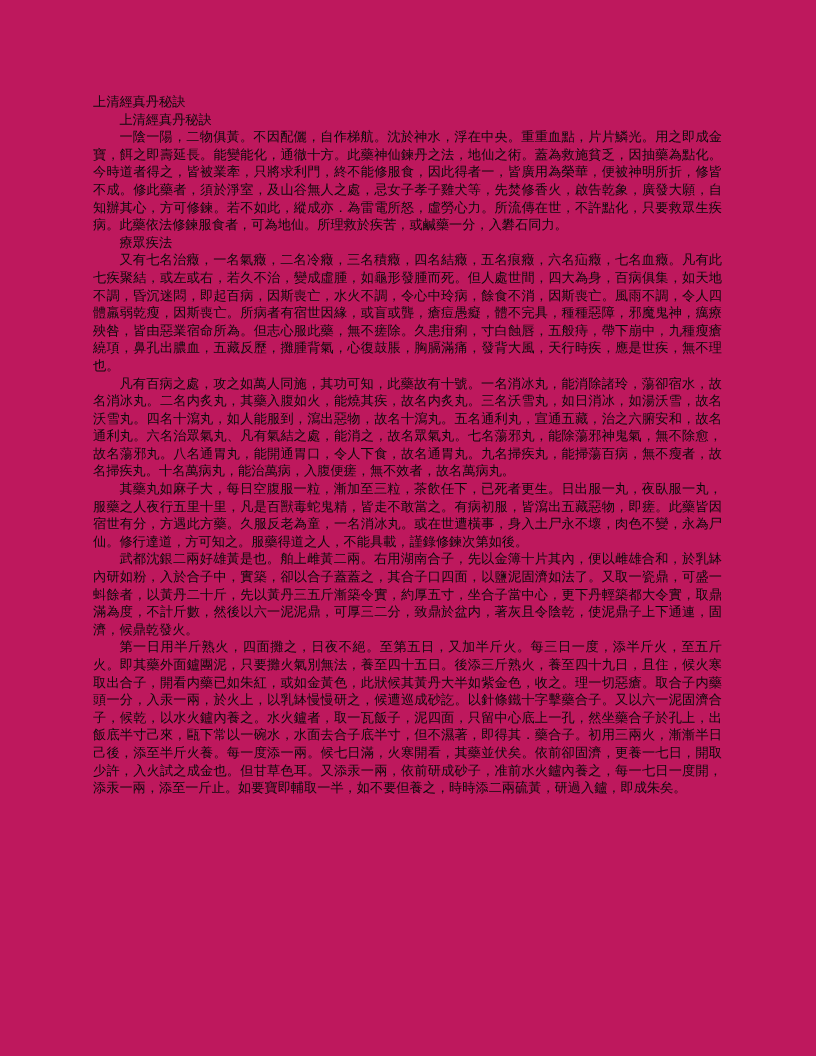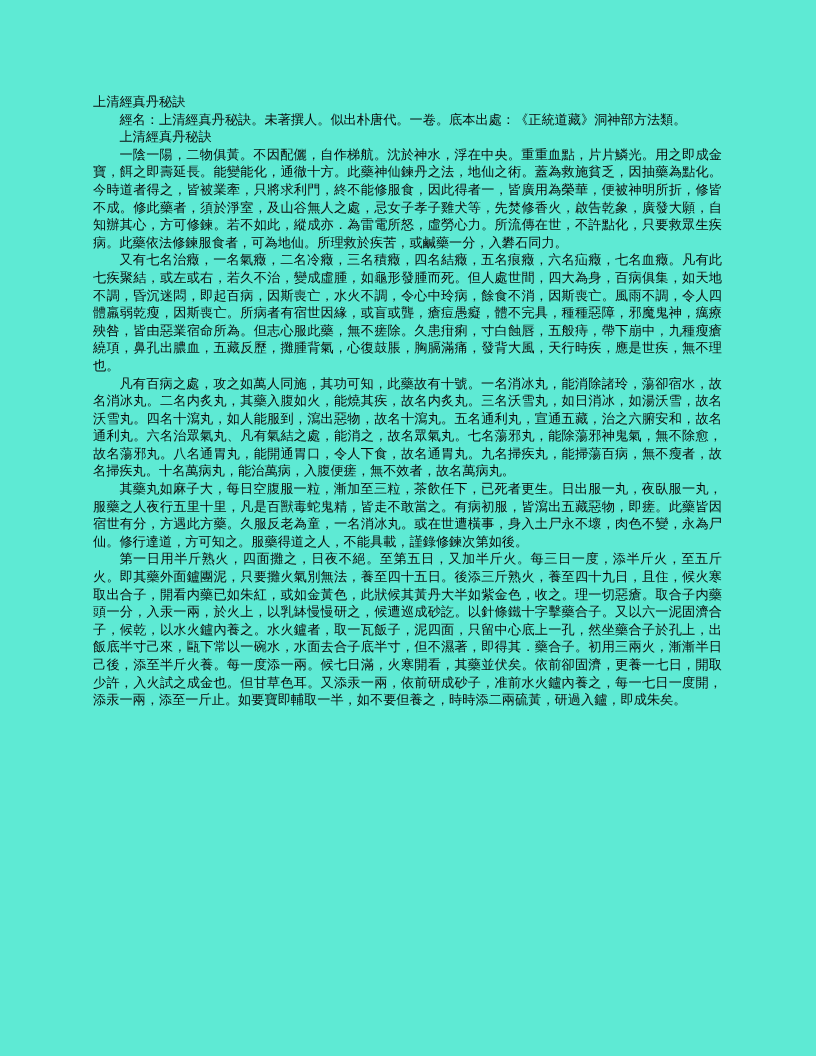--- a/index.html
+++ b/index.html
@@ -15,21 +15,21 @@
     color: #000000;
     -webkit-font-smoothing: none;
   }
 
   .page {
     position: relative;
     width: 816px;
     height: 1056px;
     box-sizing: border-box;
     padding: 93px 69px 93px 93px;
-    background: #5eead4;
+    background: #be185d;
   }
 
   .doc-body {
     width: 629px;
     font-size: 13.2px;
     line-height: 17.6px;
     text-align: justify;
     text-justify: inter-ideograph;
     letter-spacing: 0px;
     color: #0a0a0a;
@@ -57,30 +57,31 @@
   }
 </style>
 </head>
 <body>
 
 <div class="page">
   <div class="doc-body">
 
     <p class="para">上清經真丹秘訣</p>
 
-    <p class="para indent">經名：上清經真丹秘訣。未著撰人。似出朴唐代。一卷。底本出處：《正統道藏》洞神部方法類。</p>
 
     <p class="para heading">上清經真丹秘訣</p>
 
     <p class="para indent">一陰一陽，二物俱黃。不因配儷，自作梯航。沈於神水，浮在中央。重重血點，片片鱗光。用之即成金寶，餌之即壽延長。能變能化，通徹十方。此藥神仙鍊丹之法，地仙之術。蓋為救施貧乏，因抽藥為點化。今時道者得之，皆被業牽，只將求利門，終不能修服食，因此得者一，皆廣用為榮華，便被神明所折，修皆不成。修此藥者，須於淨室，及山谷無人之處，忌女子孝子雞犬等，先焚修香火，啟告乾象，廣發大願，自知辦其心，方可修鍊。若不如此，縱成亦．為雷電所怒，虛勞心力。所流傳在世，不許點化，只要救眾生疾病。此藥依法修鍊服食者，可為地仙。所理救於疾苦，或鹹藥一分，入礬石同力。</p>
 
+    <p class="para heading">療眾疾法</p>
 
     <p class="para indent">又有七名治癥，一名氣癥，二名冷癥，三名積癥，四名結癥，五名痕癥，六名疝癥，七名血癥。凡有此七疾聚結，或左或右，若久不治，變成虛腫，如龜形發腫而死。但人處世間，四大為身，百病俱集，如天地不調，昏沉迷悶，即起百病，因斯喪亡，水火不調，令心中玲病，餘食不消，因斯喪亡。風雨不調，令人四體羸弱乾瘦，因斯喪亡。所病者有宿世因緣，或盲或聾，瘡痘愚癡，體不完具，種種惡障，邪魔鬼神，癘療殃咎，皆由惡業宿命所為。但志心服此藥，無不瘥除。久患疳痢，寸白蝕唇，五般痔，帶下崩中，九種瘦瘡繞項，鼻孔出膿血，五藏反歷，攤腫背氣，心復鼓脹，胸膈滿痛，發背大風，天行時疾，應是世疾，無不理也。</p>
 
     <p class="para indent">凡有百病之處，攻之如萬人同施，其功可知，此藥故有十號。一名消冰丸，能消除諸玲，蕩卻宿水，故名消冰丸。二名内炙丸，其藥入腹如火，能燒其疾，故名内炙丸。三名沃雪丸，如日消冰，如湯沃雪，故名沃雪丸。四名十瀉丸，如人能服到，瀉出惡物，故名十瀉丸。五名通利丸，宣通五藏，治之六腑安和，故名通利丸。六名治眾氣丸、凡有氣結之處，能消之，故名眾氣丸。七名蕩邪丸，能除蕩邪神鬼氣，無不除愈，故名蕩邪丸。八名通胃丸，能開通胃口，令人下食，故名通胃丸。九名掃疾丸，能掃蕩百病，無不瘦者，故名掃疾丸。十名萬病丸，能治萬病，入腹便瘥，無不效者，故名萬病丸。</p>
 
     <p class="para indent">其藥丸如麻子大，每日空腹服一粒，漸加至三粒，茶飲任下，已死者更生。日出服一丸，夜臥服一丸，服藥之人夜行五里十里，凡是百獸毒蛇鬼精，皆走不敢當之。有病初服，皆瀉出五藏惡物，即瘥。此藥皆因宿世有分，方遇此方藥。久服反老為童，一名消冰丸。或在世遭橫事，身入土尸永不壞，肉色不變，永為尸仙。修行達道，方可知之。服藥得道之人，不能具載，謹錄修鍊次第如後。</p>
 
+    <p class="para indent">武都沈銀二兩好雄黃是也。舶上雌黃二兩。右用湖南合子，先以金簿十片其內，便以雌雄合和，於乳缽內研如粉，入於合子中，實築，卻以合子蓋蓋之，其合子口四面，以鹽泥固濟如法了。又取一瓷鼎，可盛一蚪餘者，以黃丹二十斤，先以黃丹三五斤漸築令實，約厚五寸，坐合子當中心，更下丹輕築都大令實，取鼎滿為度，不計斤數，然後以六一泥泥鼎，可厚三二分，致鼎於盆内，著灰且令陰乾，使泥鼎子上下通連，固濟，候鼎乾發火。</p>
 
     <p class="para indent">第一日用半斤熟火，四面攤之，日夜不絕。至第五日，又加半斤火。每三日一度，添半斤火，至五斤火。即其藥外面鑪團泥，只要攤火氣別無法，養至四十五日。後添三斤熟火，養至四十九日，且住，候火寒取出合子，開看内藥已如朱紅，或如金黃色，此狀候其黃丹大半如紫金色，收之。理一切惡瘡。取合子内藥頭一分，入汞一兩，於火上，以乳缽慢慢研之，候遭巡成砂訖。以針條鐵十字擊藥合子。又以六一泥固濟合子，候乾，以水火鑪內養之。水火鑪者，取一瓦飯子，泥四面，只留中心底上一孔，然坐藥合子於孔上，出飯底半寸己來，甌下常以一碗水，水面去合子底半寸，但不濕著，即得其．藥合子。初用三兩火，漸漸半日己後，添至半斤火養。每一度添一兩。候七日滿，火寒開看，其藥並伏矣。依前卻固濟，更養一七日，開取少許，入火試之成金也。但甘草色耳。又添汞一兩，依前研成砂子，准前水火鑪內養之，每一七日一度開，添汞一兩，添至一斤止。如要寶即輔取一半，如不要但養之，時時添二兩硫黃，研過入鑪，即成朱矣。</p>
 
   </div>
 </div>
 
 </body></html>

